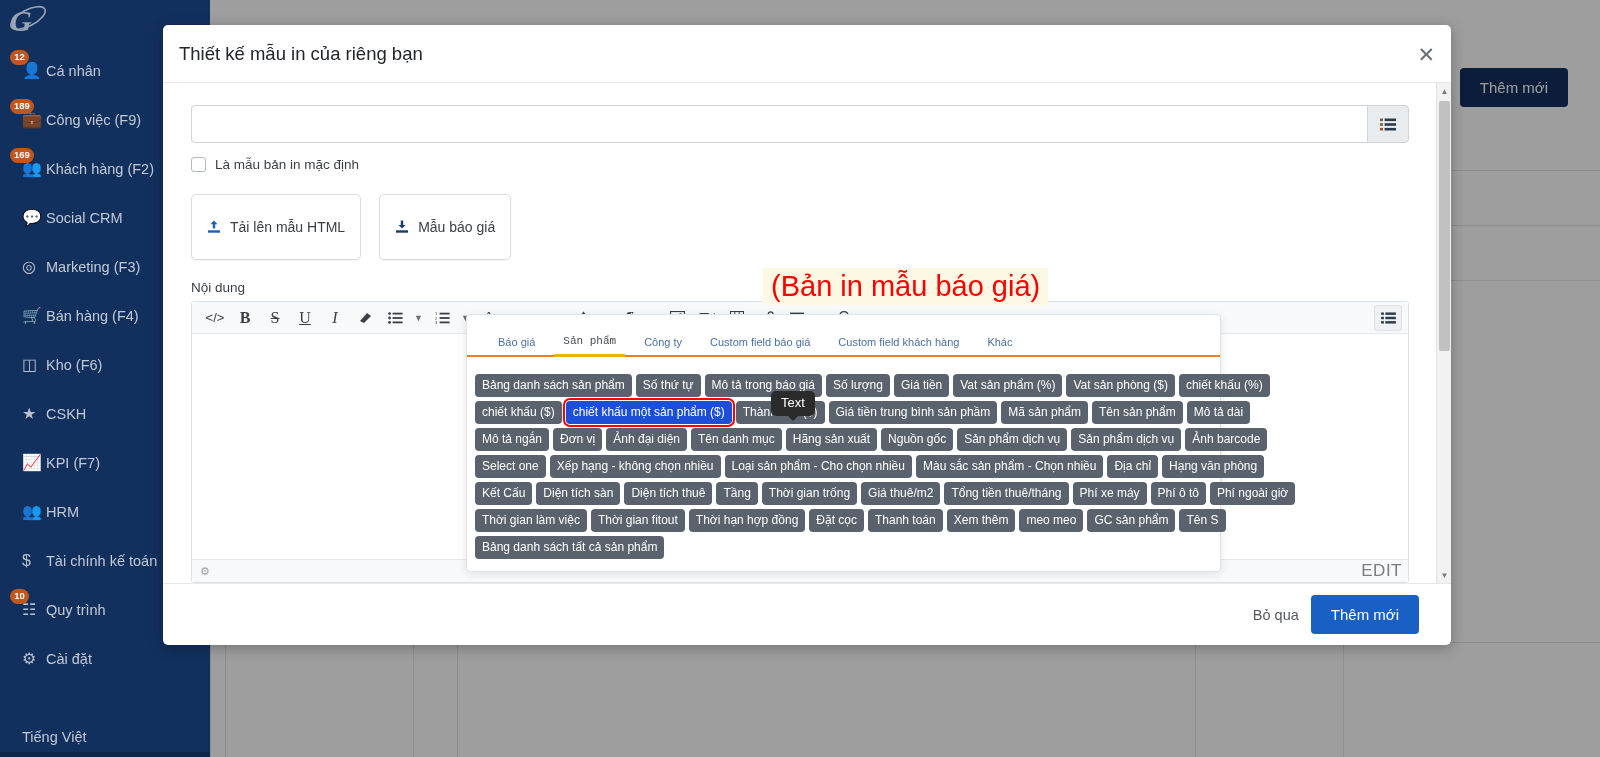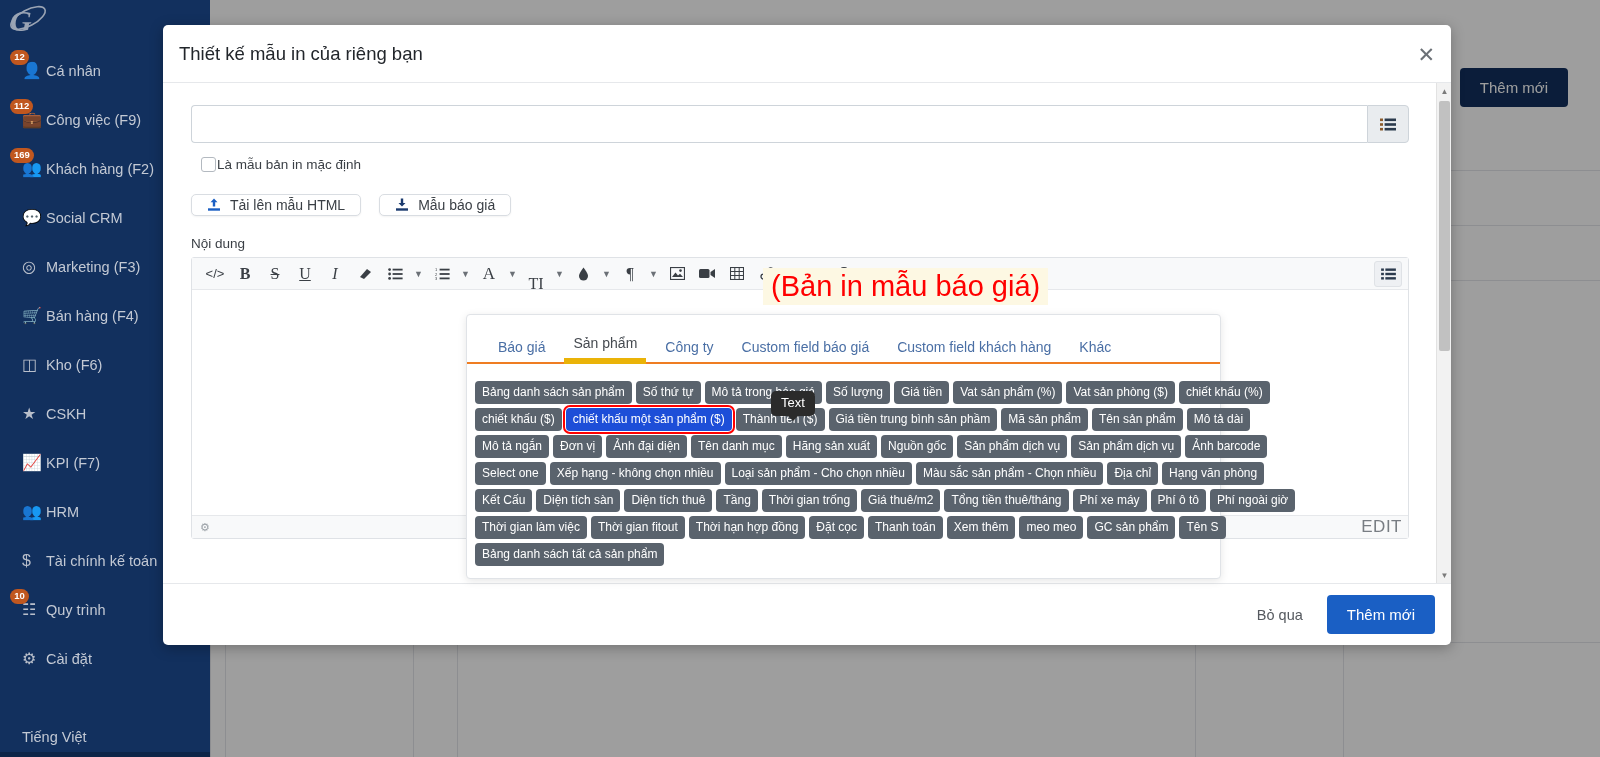--- a/index.html
+++ b/index.html
@@ -92,21 +92,21 @@
     font-size: 21px; color: #6b7076; cursor: pointer; line-height: 1;
   }
   .modal-body { position: relative; flex: 1; overflow: hidden; }
   .modal-scroll {
     position: absolute; inset: 0 14px 0 0;
     padding: 22px 28px 0 28px;
   }
   .modal-footer {
     height: 62px; border-top: 1px solid #e6e8eb;
     display: flex; align-items: center; justify-content: flex-end;
-    padding: 0 16px; gap: 24px;
+    padding: 0 32px; gap: 12px;
   }
   .btn-skip { color: #55595f; font-size: 14.5px; cursor: pointer; }
   .btn-primary {
     background: #1a5fc4; color: #fff; border: 0; border-radius: 4px;
     padding: 11px 20px; font-size: 15px; cursor: pointer;
     font-family: "Liberation Sans", sans-serif;
   }
 
   
   .vscroll {
@@ -131,32 +131,32 @@
   .input-group input {
     flex: 1; height: 38px; border: 1px solid #ced4da; border-right: 0;
     border-radius: 4px 0 0 4px; padding: 0 10px; font-size: 14px;
     font-family: "Liberation Sans", sans-serif; outline: none; color:#212529;
   }
   .input-group .ig-btn {
     width: 42px; height: 38px; border: 1px solid #ced4da; border-radius: 0 4px 4px 0;
     background: #e9ecef; display: flex; align-items: center; justify-content: center;
     cursor: pointer;
   }
-  .check-row { display: flex; align-items: center; gap: 1px; margin-top: 14px; margin-left: 10px; }
+  .check-row { display: flex; align-items: center; gap: 9px; margin-top: 14px; }
   .check-box {
     width: 15px; height: 15px; border: 1px solid #b3b9c0; border-radius: 3px; background:#fff;
     cursor: pointer;
   }
   .check-label { font-size: 13.5px; color: #3a3f45; }
 
   .btn-row { display: flex; gap: 18px; margin-top: 22px; }
   .btn-out {
     display: flex; align-items: center; gap: 9px;
     background: #fff; border: 1px solid #d9dde2; border-radius: 5px;
-    padding: 2px 15px; font-size: 14px; color: #3a3f45; cursor: pointer;
+    padding: 24px 15px; font-size: 14px; color: #3a3f45; cursor: pointer;
     box-shadow: 0 1px 2px rgba(0,0,0,.05);
   }
   .btn-out svg { display:block; }
 
   .redbanner {
     position: absolute; left: 600px; top: 185px;
     background: #fdf8e3;
     color: #ff0000; font-size: 29px;
     padding: 2px 8px;
     font-family: "Liberation Sans", sans-serif;
@@ -204,25 +204,25 @@
     box-shadow: 0 2px 8px rgba(0,0,0,.10);
     z-index: 30;
     padding: 0;
   }
   .tagtabs {
     display: flex; align-items: flex-end; gap: 0;
     border-bottom: 2px solid #ef7d22;
     padding: 14px 22px 0 22px;
   }
   .tagtab {
-    font-size: 14px; color: #4a6fa5; padding: 4px 9px 7px 9px; cursor: pointer;
+    font-size: 11px; color: #4a6fa5; padding: 4px 9px 7px 9px; cursor: pointer;
     white-space: nowrap; margin-right: 10px; position: relative; bottom: -2px;
     border-bottom: 2px solid transparent;
   }
-  .tagtab.active { color: #454a50; border-bottom: 6px solid #eab308; }
+  .tagtab.active { color: #454a50; border-bottom: 3px solid #eab308; font-family: Liberation Mono, monospace; }
   .tagbody { padding: 17px 8px 8px 8px; }
   .tagrow { display: flex; flex-wrap: nowrap; gap: 4px; margin-bottom: 4px; }
   .tag {
     background: #5a636d; color: #fff; font-size: 12px;
     padding: 4px 7px 5px 7px; border-radius: 4px; white-space: nowrap; cursor: pointer;
     line-height: 14px;
   }
   .tag.sel {
     background: #1d4ed8; outline: 2px solid #ff0000; outline-offset: 1px;
     position: relative; z-index: 2;
@@ -275,21 +275,21 @@
     </div>
     <div class="nav">
 
       <div class="nav-item">
         <span class="nav-badge">12</span>
         <span class="nav-icon">👤</span>
         <span class="nav-label">Cá nhân</span>
       </div>
 
       <div class="nav-item">
-        <span class="nav-badge">112</span>
+        <span class="nav-badge">189</span>
         <span class="nav-icon">💼</span>
         <span class="nav-label">Công việc (F9)</span>
       </div>
 
       <div class="nav-item">
         <span class="nav-badge">169</span>
         <span class="nav-icon">👥</span>
         <span class="nav-label">Khách hàng (F2)</span>
       </div>
 

